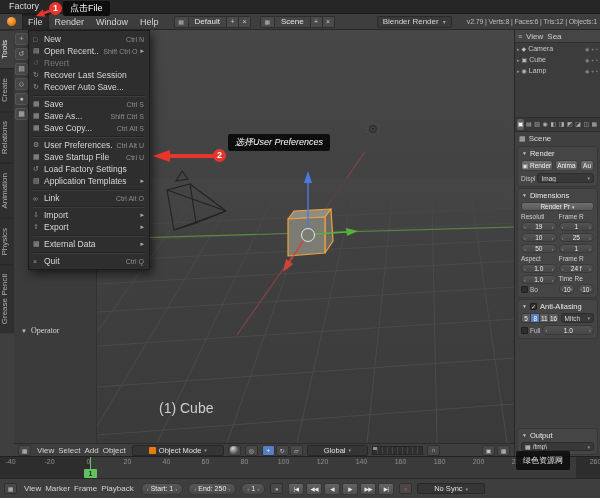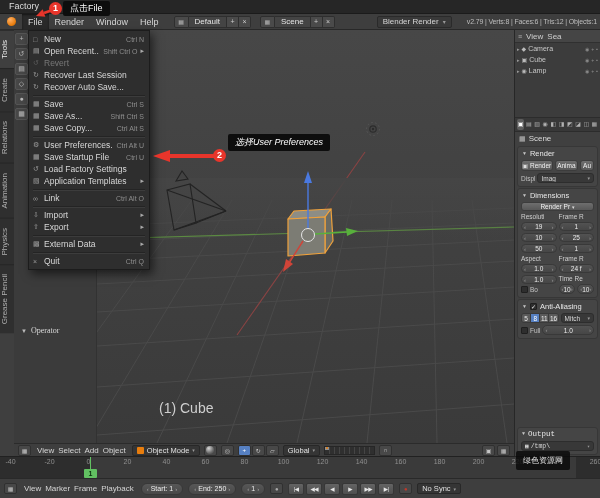--- a/index.html
+++ b/index.html
@@ -49,21 +49,21 @@
   
   #viewport{left:97px;top:30px;width:417px;height:413px;background:linear-gradient(#474747,#3a3a3a);overflow:hidden;}
   #vp-svg{position:absolute;left:0;top:0;}
   #vp-object-label{position:absolute;left:62px;top:370px;font-size:14px;color:#cfcfcf;}
 
   
   #vp-header{left:14px;top:443px;width:500px;height:13px;background:#3e3e3e;border-top:1px solid #2b2b2b;
     display:flex;align-items:center;gap:4px;padding:0 4px;font-size:8px;color:#d5d5d5;}
   .vh-menu{padding:0 2px;}
   .mini-drop{display:flex;align-items:center;gap:3px;background:#353535;border:1px solid #282828;
-    border-radius:2px;height:11px;padding:0 4px;font-size:7.5px;color:#e0e0e0;}
+    border-radius:2px;height:11px;padding:0 16px;font-size:7.5px;color:#e0e0e0;}
   .mini-drop::after{content:"▾";font-size:5px;color:#999;}
   .icon-btn{min-width:13px;height:11px;background:#484848;border:1px solid #303030;border-radius:2px;
     font-size:6px;color:#c5c5c5;display:flex;align-items:center;justify-content:center;}
   .icon-btn.active{background:#5680c2;color:#fff;}
   .mode-ic{width:7px;height:7px;background:#e87d0d;border-radius:1px;}
   .sphere{width:8px;height:8px;border-radius:50%;background:radial-gradient(circle at 35% 30%,#d6d6d6,#6a6a6a 60%,#3a3a3a);}
   .layers{width:51px;height:9px;border:1px solid #262626;background:
     repeating-linear-gradient(90deg,#2f2f2f 0 4px,#454545 4px 5px),
     repeating-linear-gradient(0deg,#2f2f2f 0 3.5px,#454545 3.5px 4.5px);position:relative;}
   .layers::before{content:"";position:absolute;left:0;top:0;width:4px;height:3.5px;background:#8f8f8f;}
@@ -113,21 +113,21 @@
   .chk.checked::after{content:"✓";}
   .p-collapsed .chk{display:none;}
   .p-collapsed .chk.has_checkbox{display:block;}
   .cols{display:flex;gap:2px;}
   .col{flex:1;display:flex;flex-direction:column;gap:2px;min-width:0;}
   .colhead{font-size:6.5px;color:#cfcfcf;}
   .seg{flex:1.4;display:flex;border:1px solid #3a3a3a;border-radius:3px;overflow:hidden;height:10px;}
   .seg-c{flex:1;background:#5a5a5a;color:#eee;font-size:6.5px;text-align:center;line-height:9px;border-right:1px solid #3a3a3a;}
   .seg-c:last-child{border-right:none;}
   .seg-c.active{background:#5680c2;color:#fff;}
-  #output-panel{margin-top:auto;margin-bottom:1px;font-family:Liberation Mono, monospace;}
+  #output-panel{margin-top:auto;margin-bottom:1px;}
 
   
   #tl-ruler{left:0;top:456px;width:600px;height:22px;background:#2d2d2d;border-top:1px solid #212121;overflow:hidden;}
   #tl-range{position:absolute;left:90px;top:0;width:486px;height:22px;background:#3a3a3a;}
   #tl-labels{position:absolute;left:-9px;top:1px;display:flex;}
   .tl-num{width:39px;text-align:center;font-size:7px;color:#8f8f8f;flex:none;}
   #playhead{position:absolute;left:90px;top:0;width:1px;height:22px;background:#62c162;}
   #playhead-tag{position:absolute;left:84px;top:12px;width:13px;height:9px;background:#62c162;border-radius:1px;
     color:#0b3410;font-size:7px;line-height:9px;text-align:center;font-weight:bold;}
 

